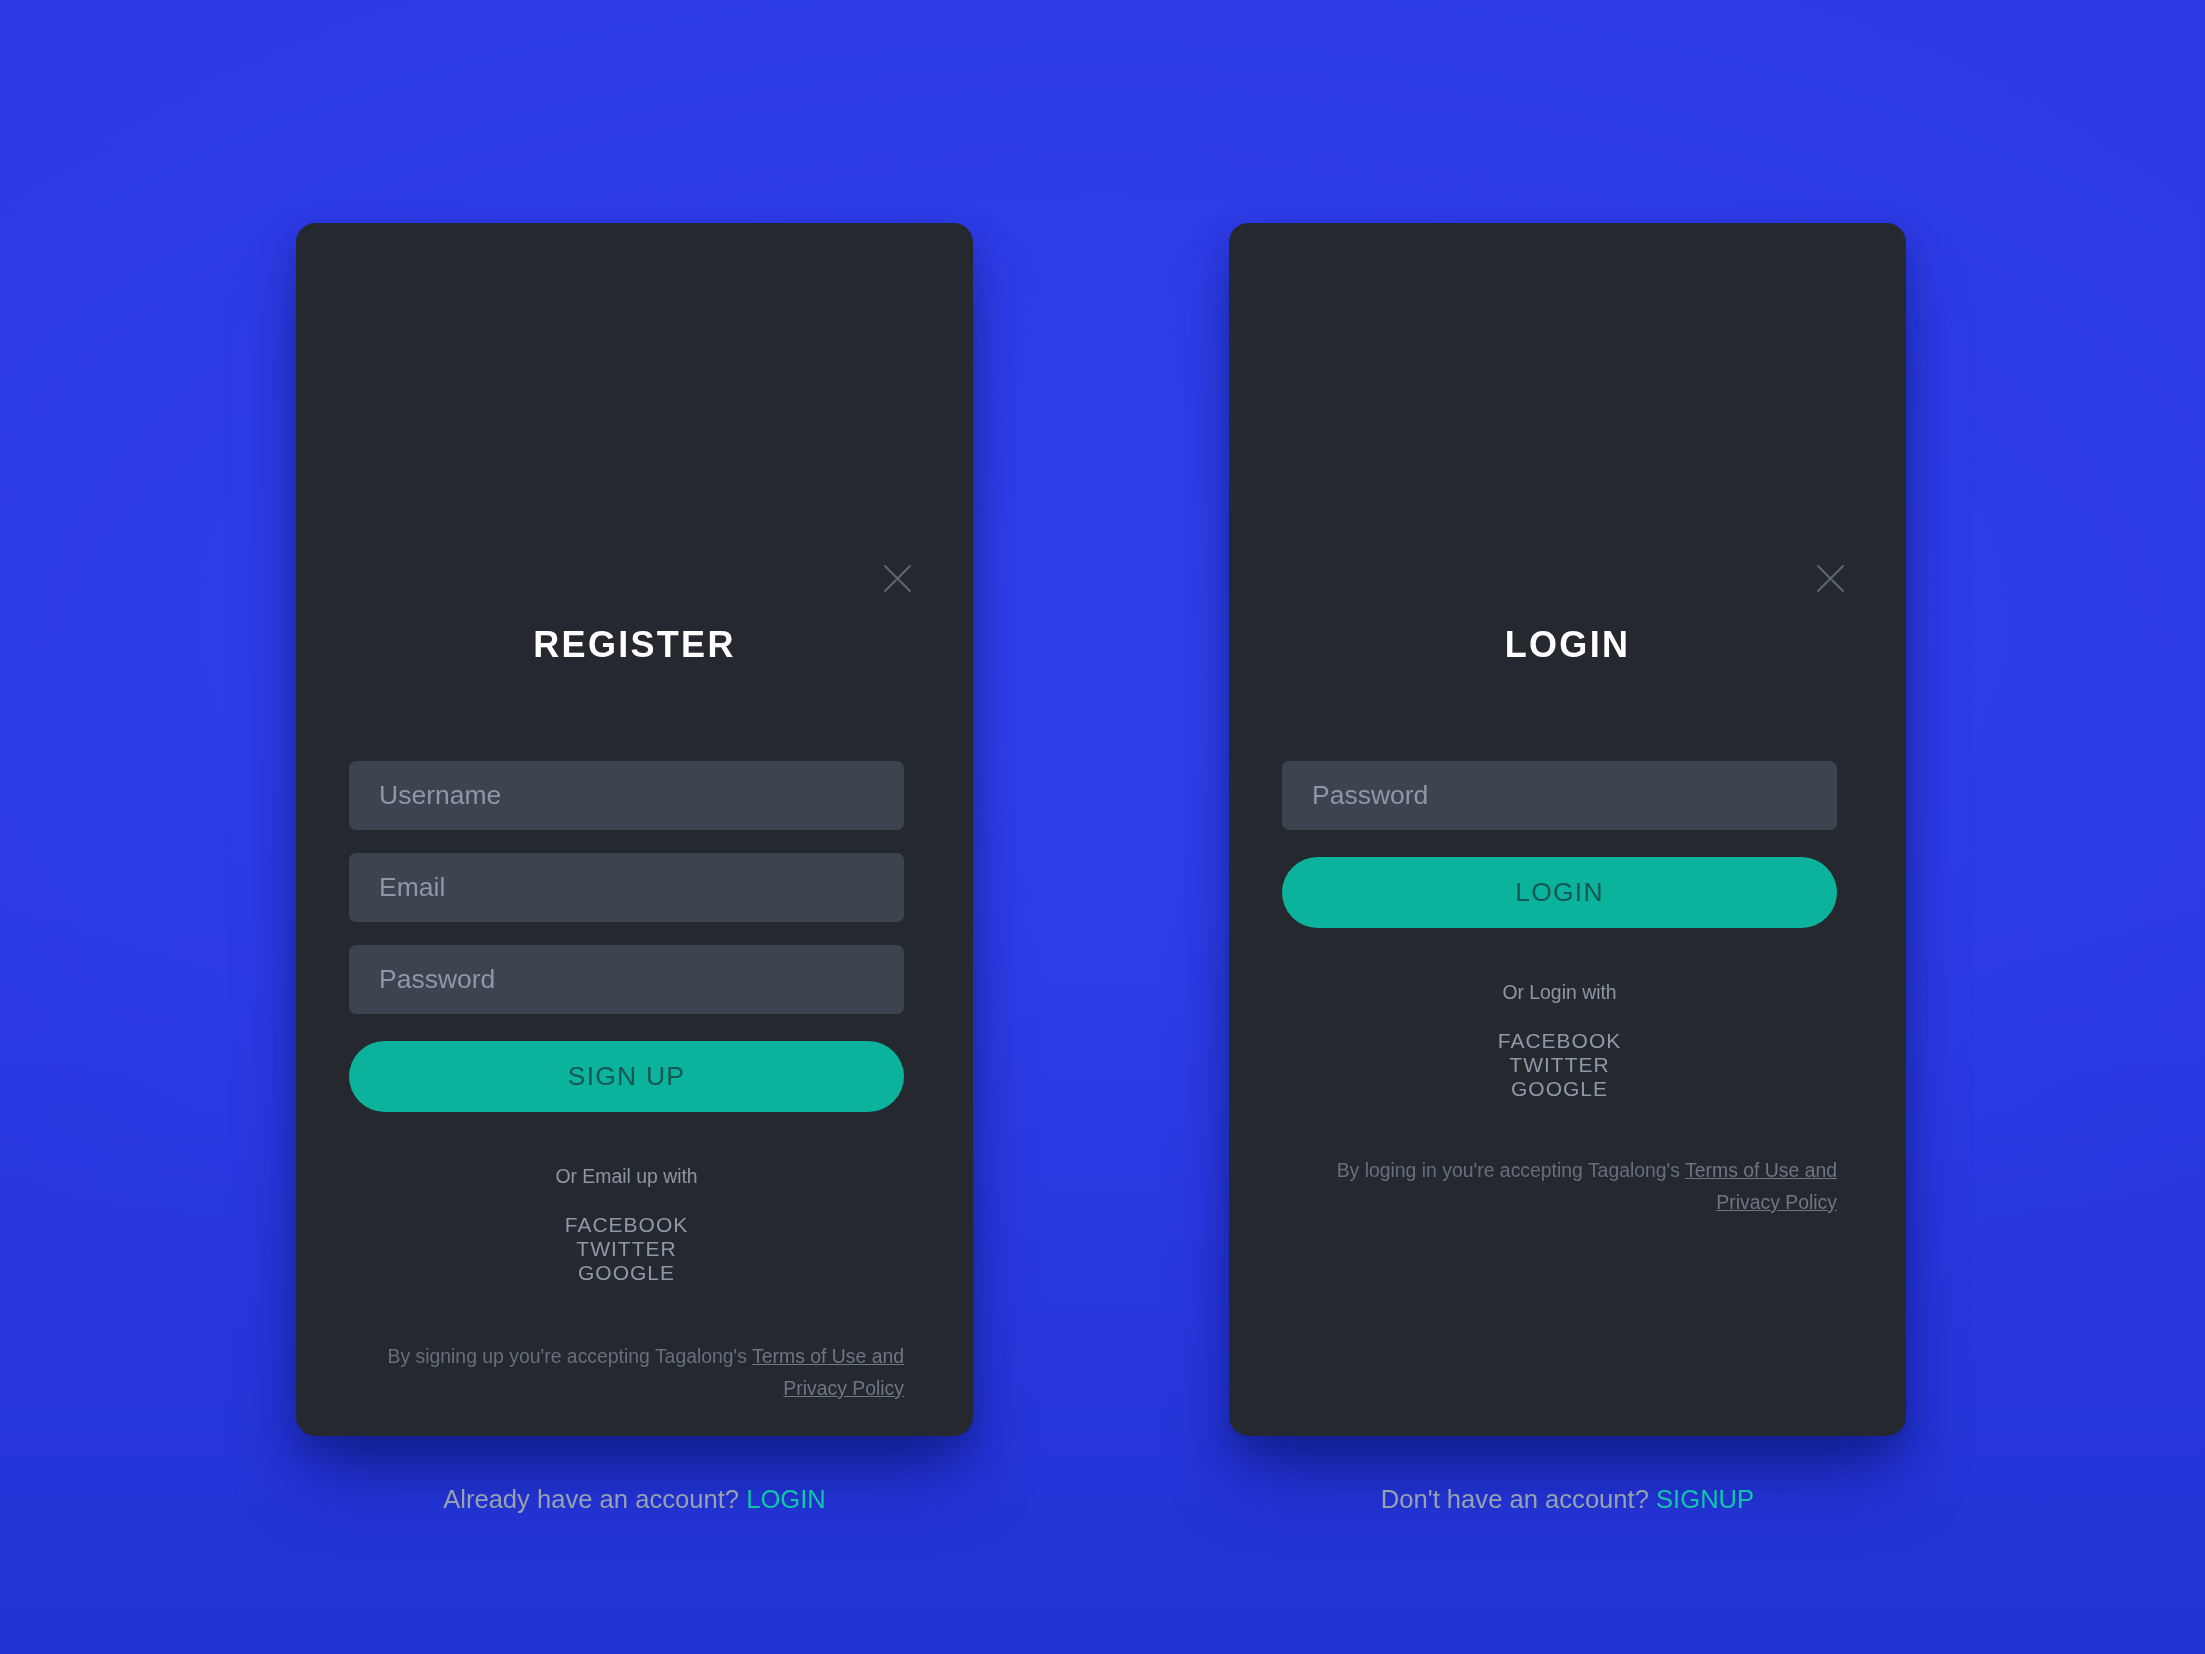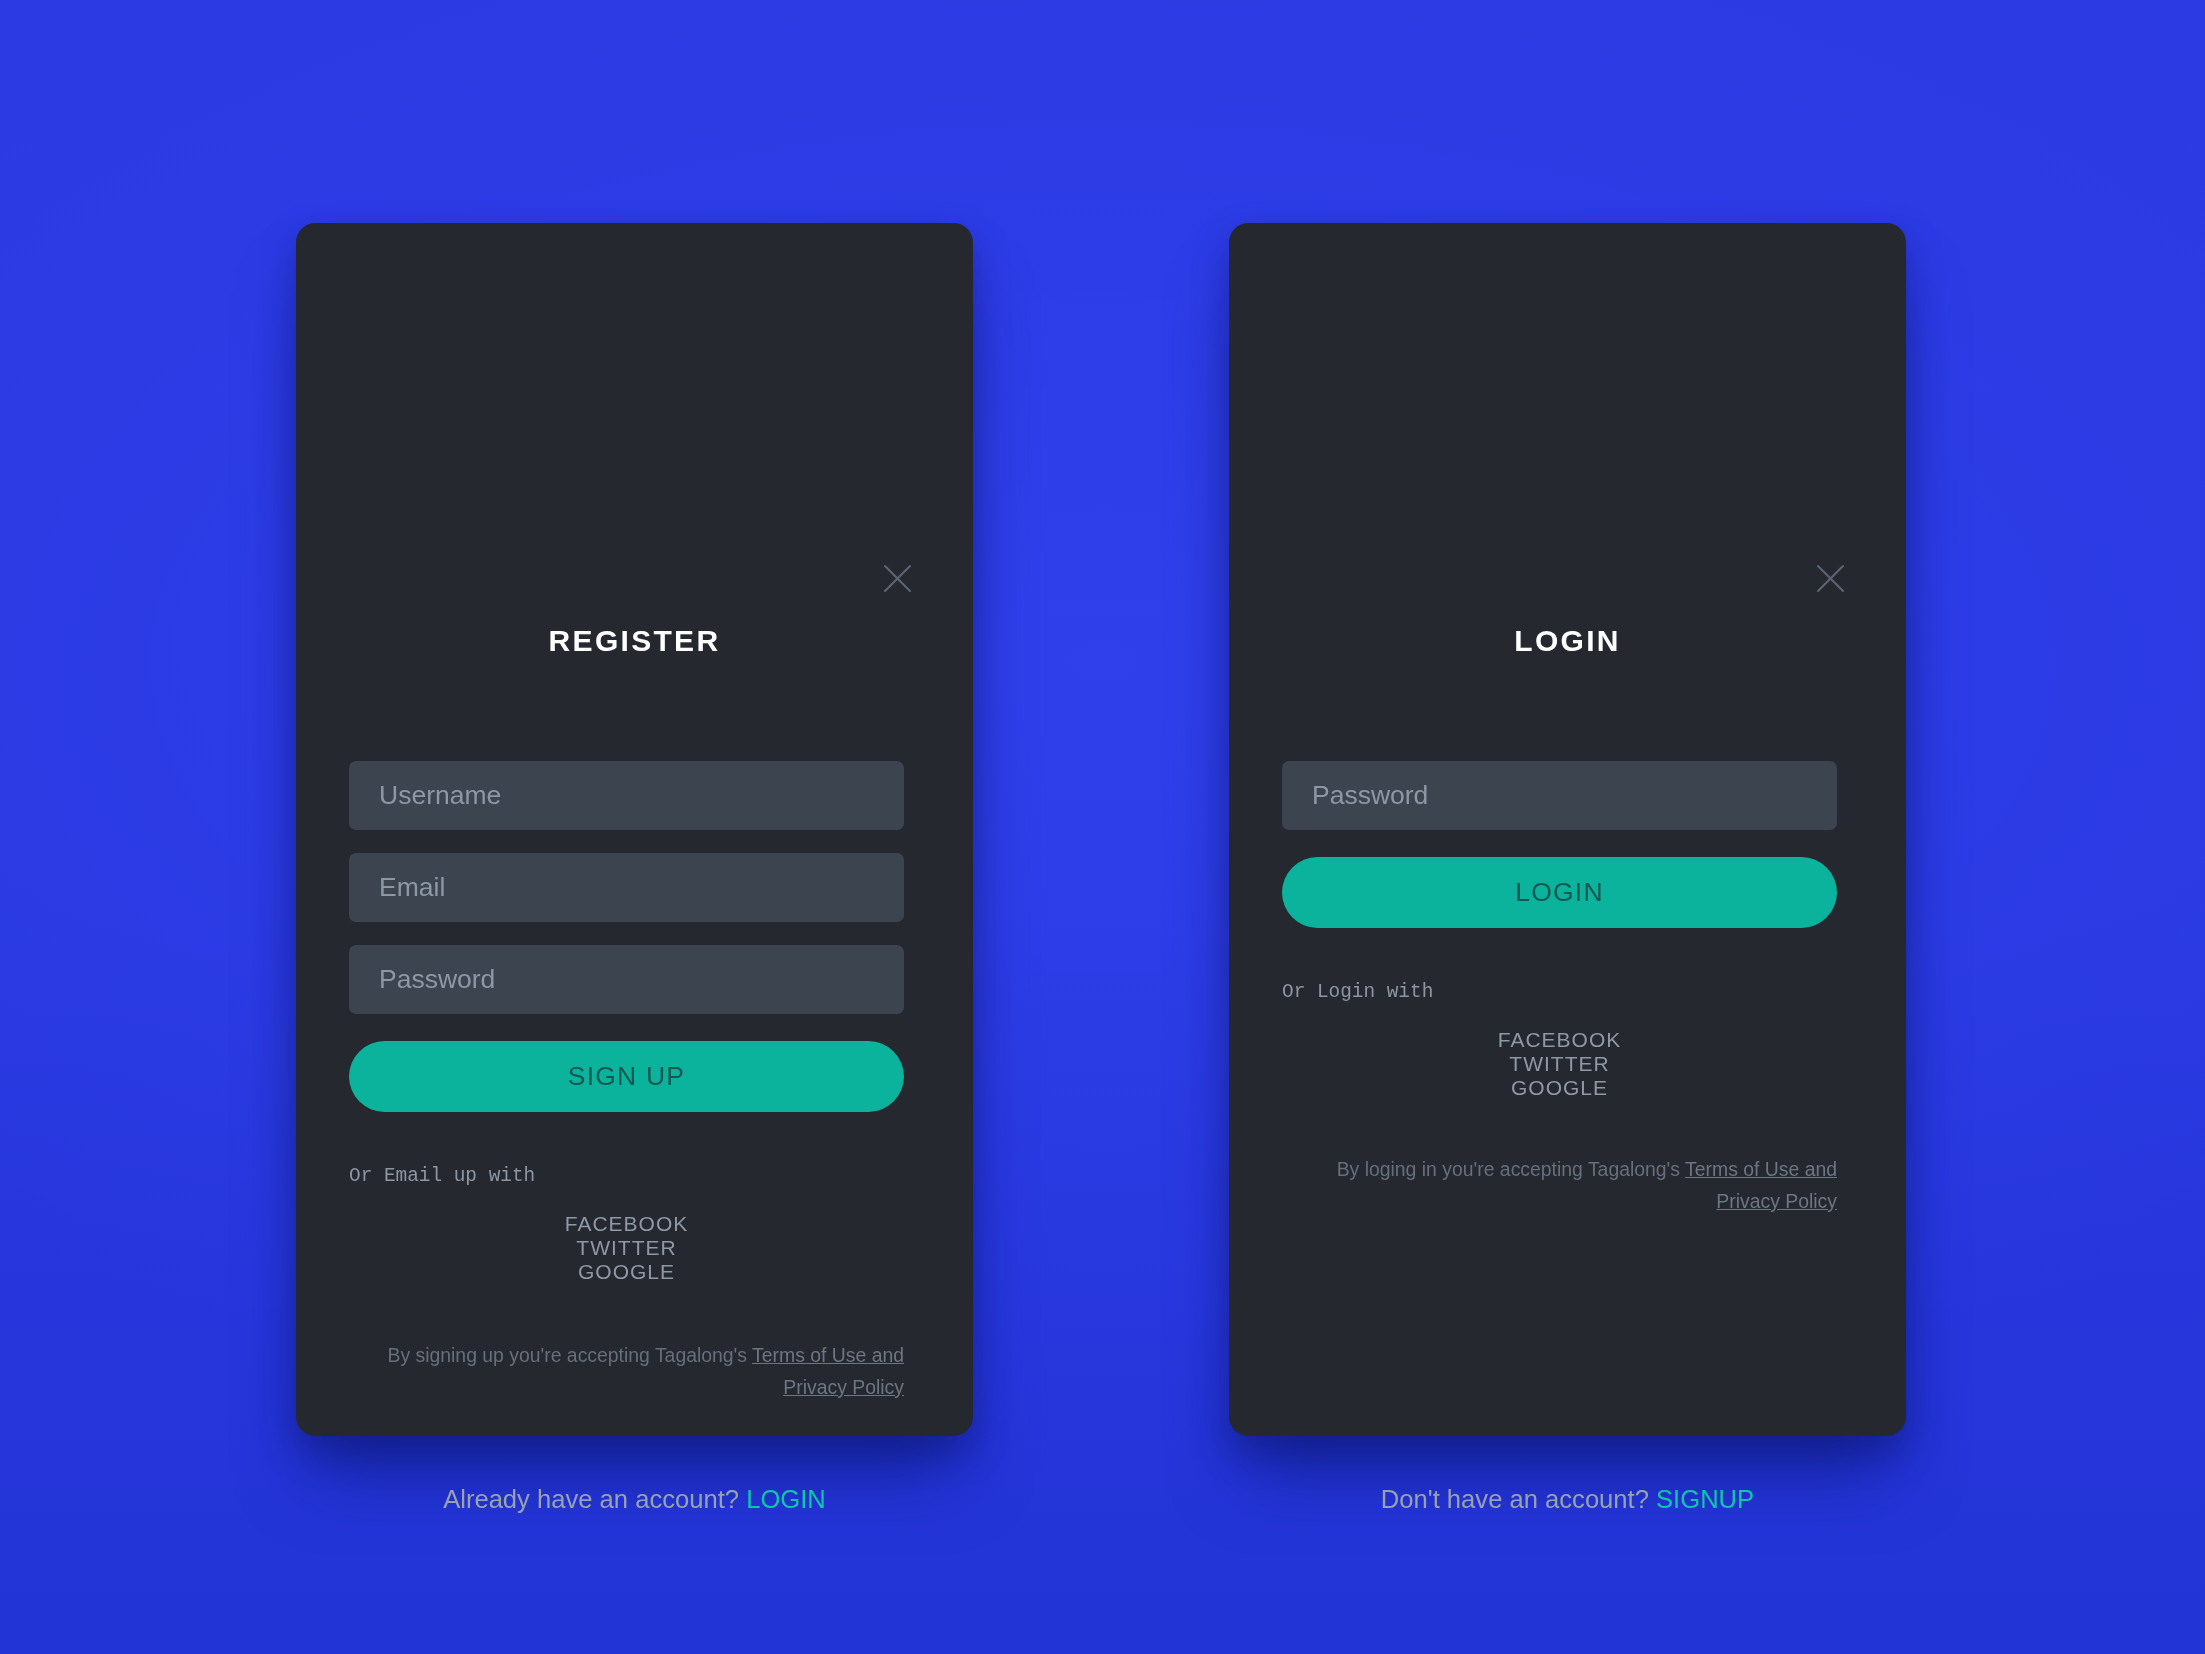--- a/index.html
+++ b/index.html
@@ -56,21 +56,21 @@
   }
   .close-btn svg { display: block; width: 41px; height: 41px; }
 
   .card-title {
     position: absolute;
     top: 401px;
     left: 0;
     width: 100%;
     text-align: center;
     color: #ffffff;
-    font-size: 30px;
+    font-size: 36px;
     font-weight: bold;
     letter-spacing: 2.3px;
   }
 
   .form-area {
     position: absolute;
     left: 53px;
     right: 69px;
   }
 
@@ -101,24 +101,23 @@
     border-radius: 37px;
     color: #14584f;
     font-family: "Liberation Sans", sans-serif;
     font-size: 26.5px;
     letter-spacing: 1.2px;
     cursor: pointer;
   }
 
   .or-label {
     margin-top: 53px;
-    text-align: left;
+    text-align: center;
     color: #8d96a4;
     font-size: 19.4px;
-    font-family: Liberation Mono, monospace;
   }
 
   .social-row {
     margin-top: 25px;
     display: flex;
     justify-content: space-between;
     align-items: center;
     flex-direction: column;
   }
 

